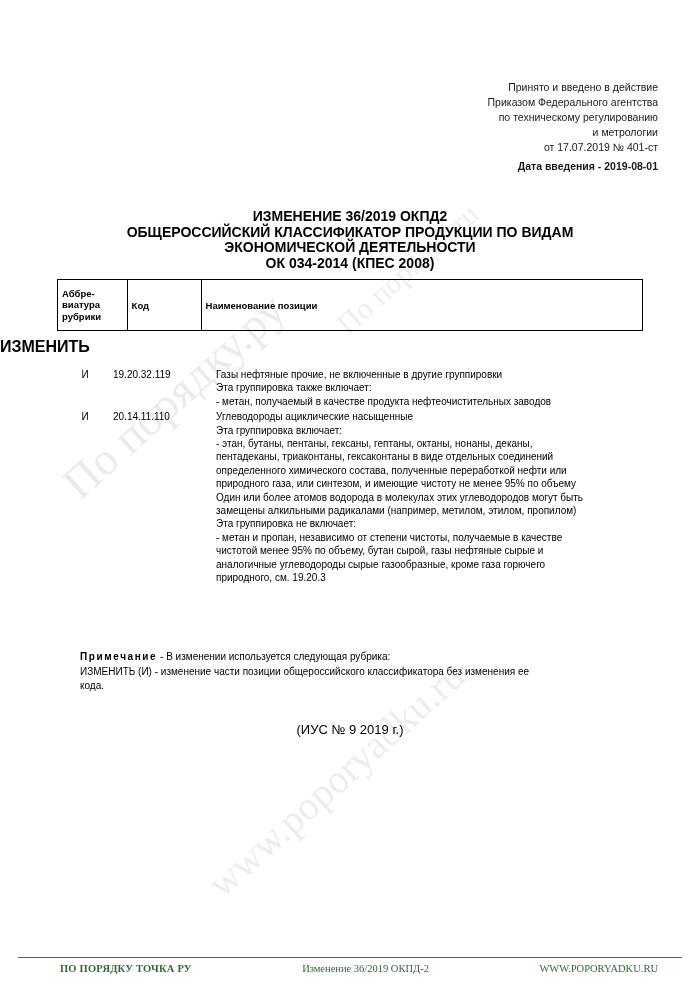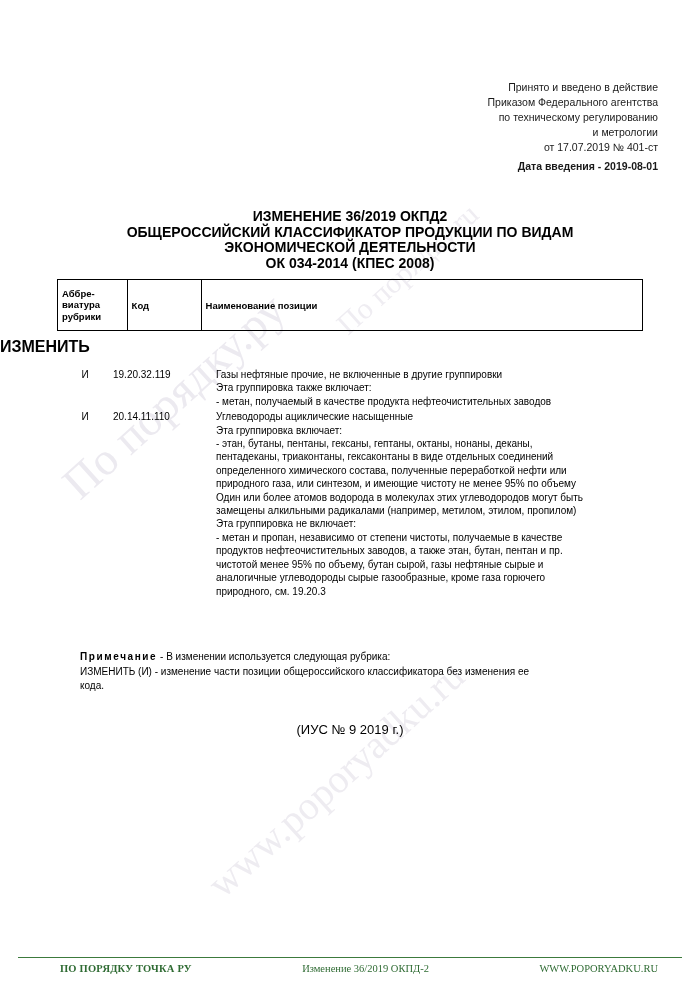--- a/index.html
+++ b/index.html
@@ -272,21 +272,20 @@
           <p>Углеводороды ациклические насыщенные</p>
           <p>Эта группировка включает:</p>
           <p>- этан, бутаны, пентаны, гексаны, гептаны, октаны, нонаны, деканы,</p>
           <p>пентадеканы, триаконтаны, гексаконтаны в виде отдельных соединений</p>
           <p>определенного химического состава, полученные переработкой нефти или</p>
           <p>природного газа, или синтезом, и имеющие чистоту не менее 95% по объему</p>
           <p>Один или более атомов водорода в молекулах этих углеводородов могут быть</p>
           <p>замещены алкильными радикалами (например, метилом, этилом, пропилом)</p>
           <p>Эта группировка не включает:</p>
           <p>- метан и пропан, независимо от степени чистоты, получаемые в качестве</p>
-          <p>продуктов нефтеочистительных заводов, а также этан, бутан, пентан и пр.</p>
           <p>чистотой менее 95% по объему, бутан сырой, газы нефтяные сырые и</p>
           <p>аналогичные углеводороды сырые газообразные, кроме газа горючего</p>
           <p>природного, см. 19.20.3</p>
         </div>
       </div>
 
     </div>
 
     <div class="note">
       <div>

